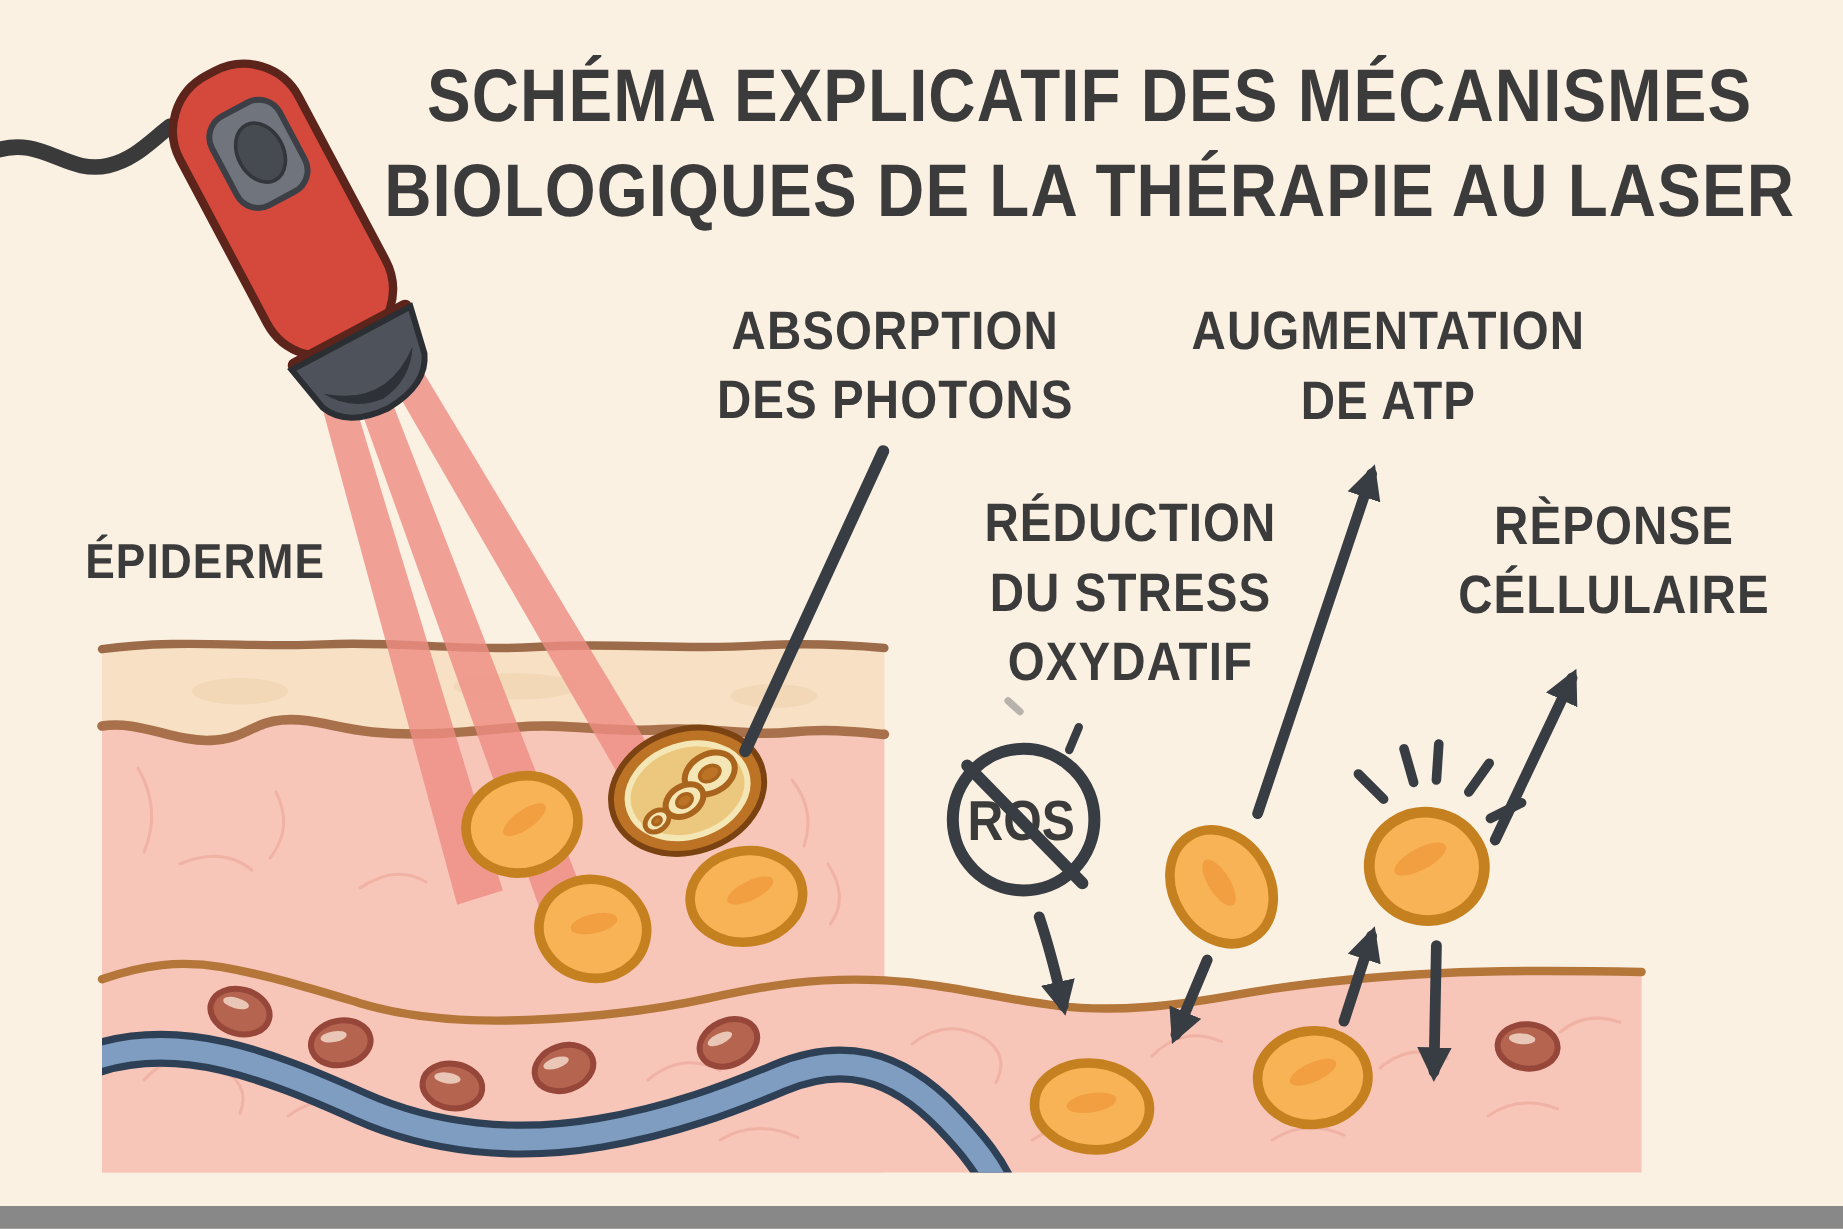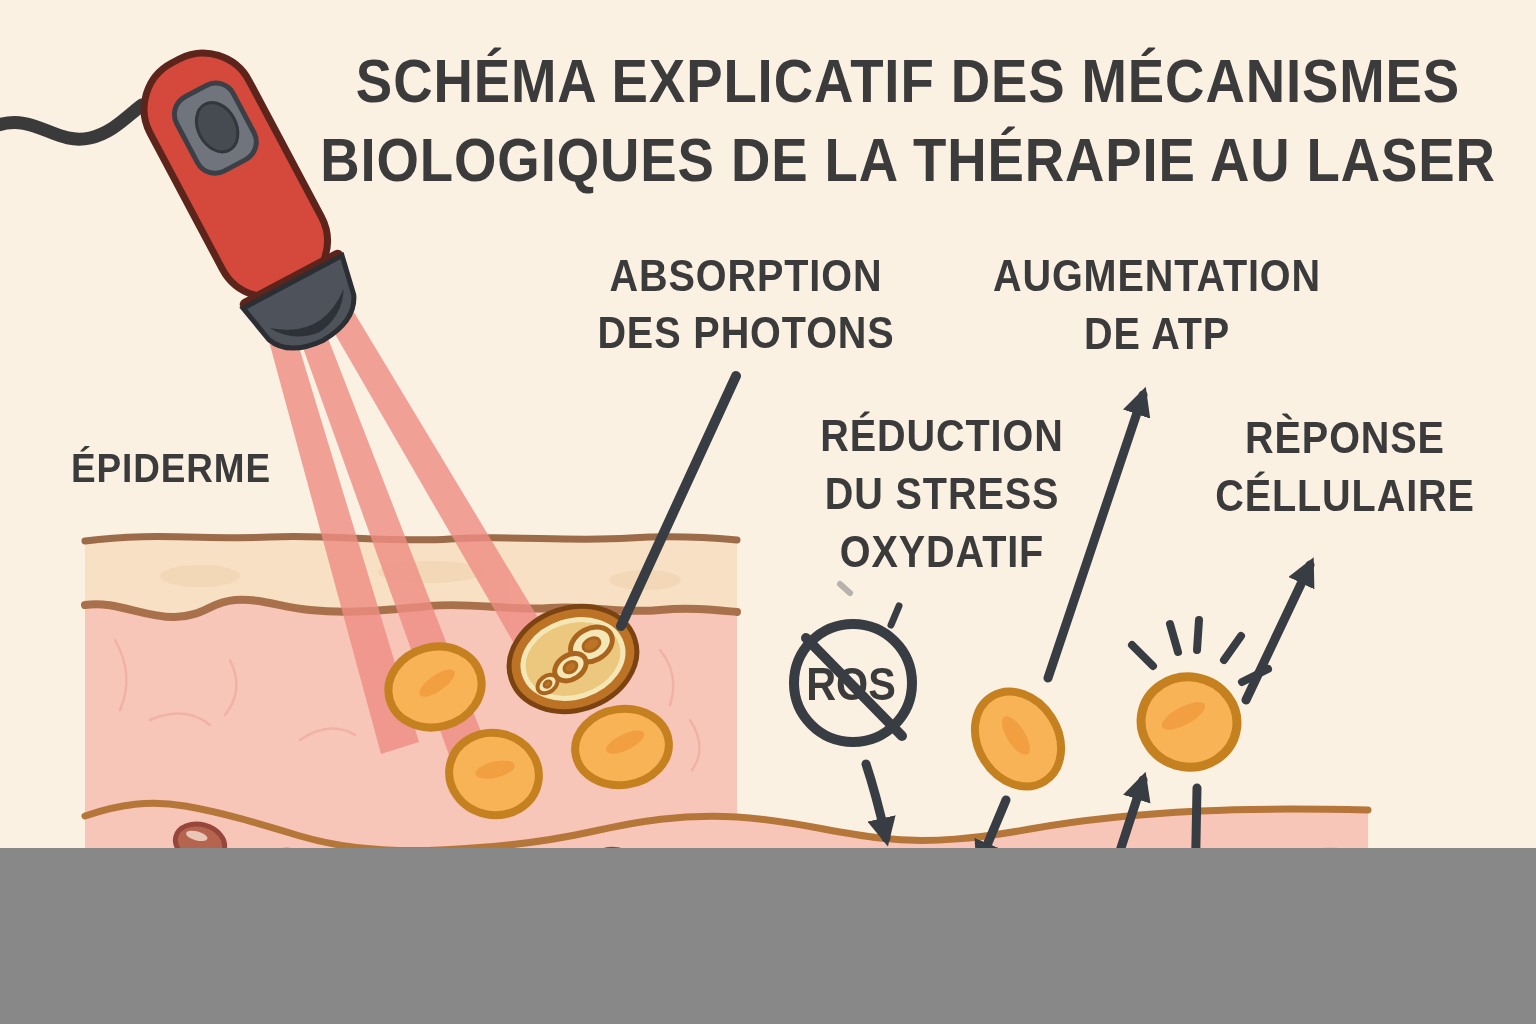--- a/index.html
+++ b/index.html
@@ -9,21 +9,21 @@
     --epidermis:#f7e0c3; --epi_line_top:#9c6b4a; --epi_line_bot:#a9714b;
     --dermis:#f8c5b9; --band_line:#b5763a;
     --vessel_fill:#7e9dc1; --vessel_edge:#2e4055;
     --rbc_fill:#b5654f; --rbc_edge:#96473a; --rbc_highlight:#e9c6b6;
     --cell_fill:#f9b357; --cell_edge:#c5811f; --cell_inner:#ef9c3e;
     --mito_wall:#bc7325; --mito_edge:#7c4312; --mito_body:#ecc87e; --mito_light:#f5e7b5; --mito_ring:#a9641e;
     --texture:#e79c8c;
   }
   html,body{margin:0;padding:0;background:#888;}
   .stage{
-    position:relative;width:1536px;height:848px;background:var(--bg);overflow:hidden;
+    position:relative;width:1536px;height:1005px;background:var(--bg);overflow:hidden;
     font-family:"Liberation Sans","DejaVu Sans",sans-serif;
   }
   .txt{position:absolute;font-weight:bold;color:var(--ink);white-space:nowrap;z-index:1;line-height:1;}
   .center{transform:translateX(-50%) scaleX(0.88);transform-origin:50% 0;}
   .leftal{transform:scaleX(0.9);transform-origin:0 0;}
   .title{font-size:62px;letter-spacing:1px;}
   .biglabel{font-size:45px;letter-spacing:1px;}
   .skinlabel{letter-spacing:1px;}
   .roslabel{font-size:47px;letter-spacing:0;}
   svg.overlay{position:absolute;left:0;top:0;z-index:2;pointer-events:none;}

